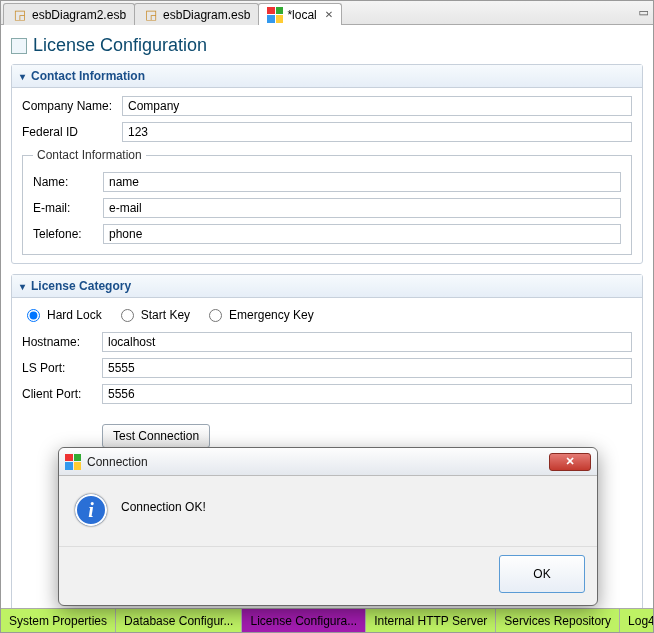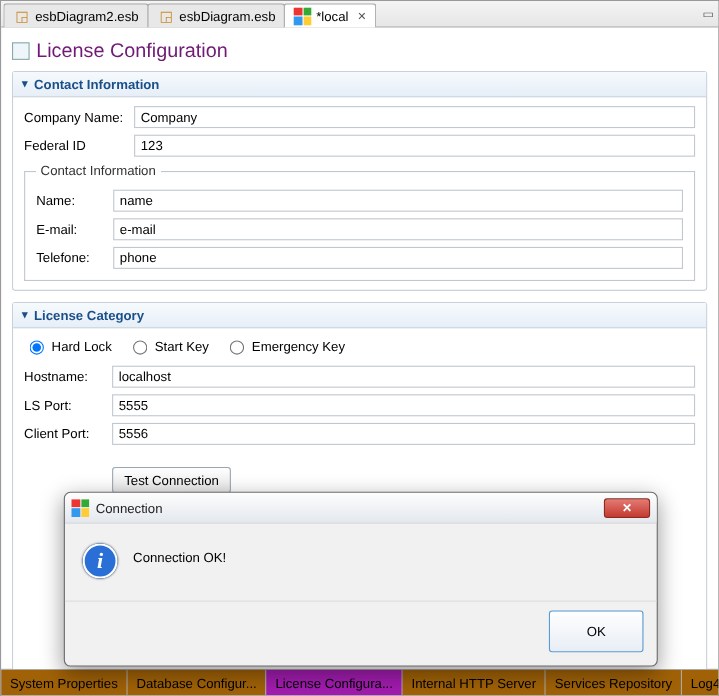--- a/index.html
+++ b/index.html
@@ -53,21 +53,21 @@
   }
   .page {
     padding: 10px 10px 0 10px;
     height: 583px;
     overflow: auto;
   }
   .title-row { display:flex; align-items:center; gap:6px; margin-bottom: 8px; }
   .title-icon {
     width: 16px; height: 16px; border:1px solid #8aa; background:#eef6fb;
   }
-  .page-title { font-size: 18px; color: #701a75; font-weight: 400; }
+  .page-title { font-size: 18px; color: #0c4a6e; font-weight: 400; }
   .section {
     border: 1px solid #c7d0db;
     border-radius: 3px;
     margin-bottom: 10px;
     background: #fff;
   }
   .section-header {
     background: linear-gradient(#f6fafd, #e6eef7);
     border-bottom: 1px solid #c7d0db;
     padding: 4px 8px;
@@ -116,21 +116,21 @@
     height: 24px;
     border-top: 1px solid #aaa;
     display:flex;
     align-items: stretch;
     background:#f6f6f6;
   }
   .btab {
     border-right: 1px solid #aaa;
     padding: 4px 8px;
     cursor: pointer;
-    background:#a16207;
+    background:#bef264;
     white-space: nowrap;
     display:flex; align-items:center;
   }
   .btab.active { background:#a21caf; }
   
   .overlay {
     position: absolute;
     left: 0; top: 0; right:0; bottom:0;
     pointer-events: none;
   }

